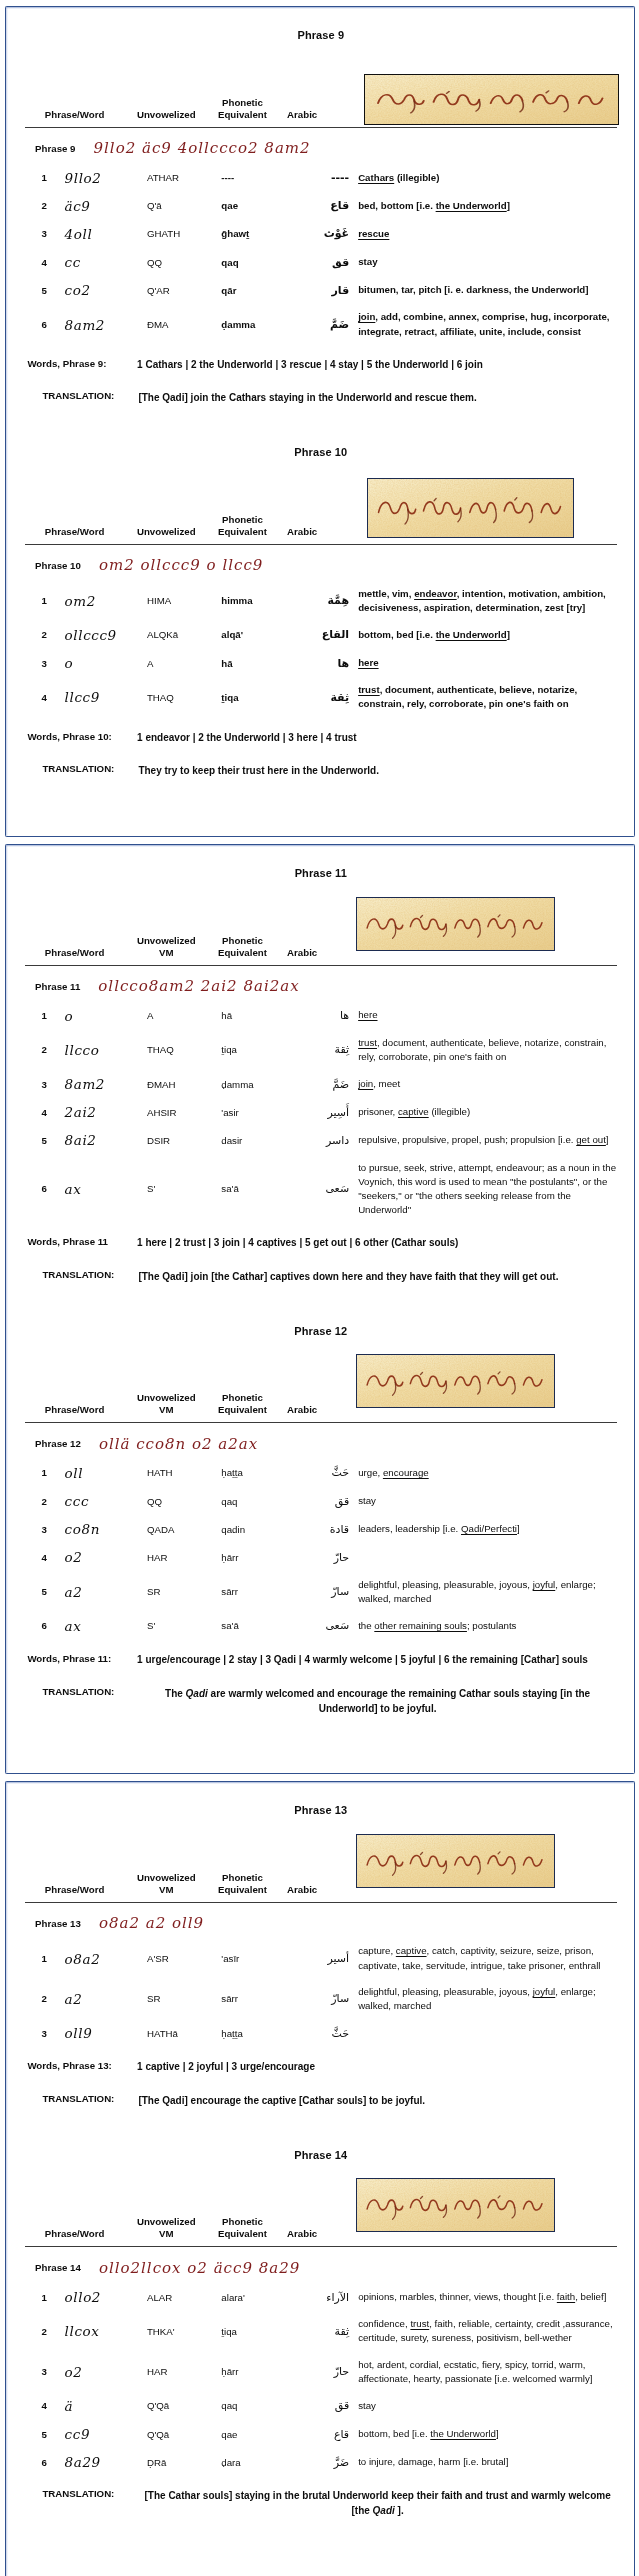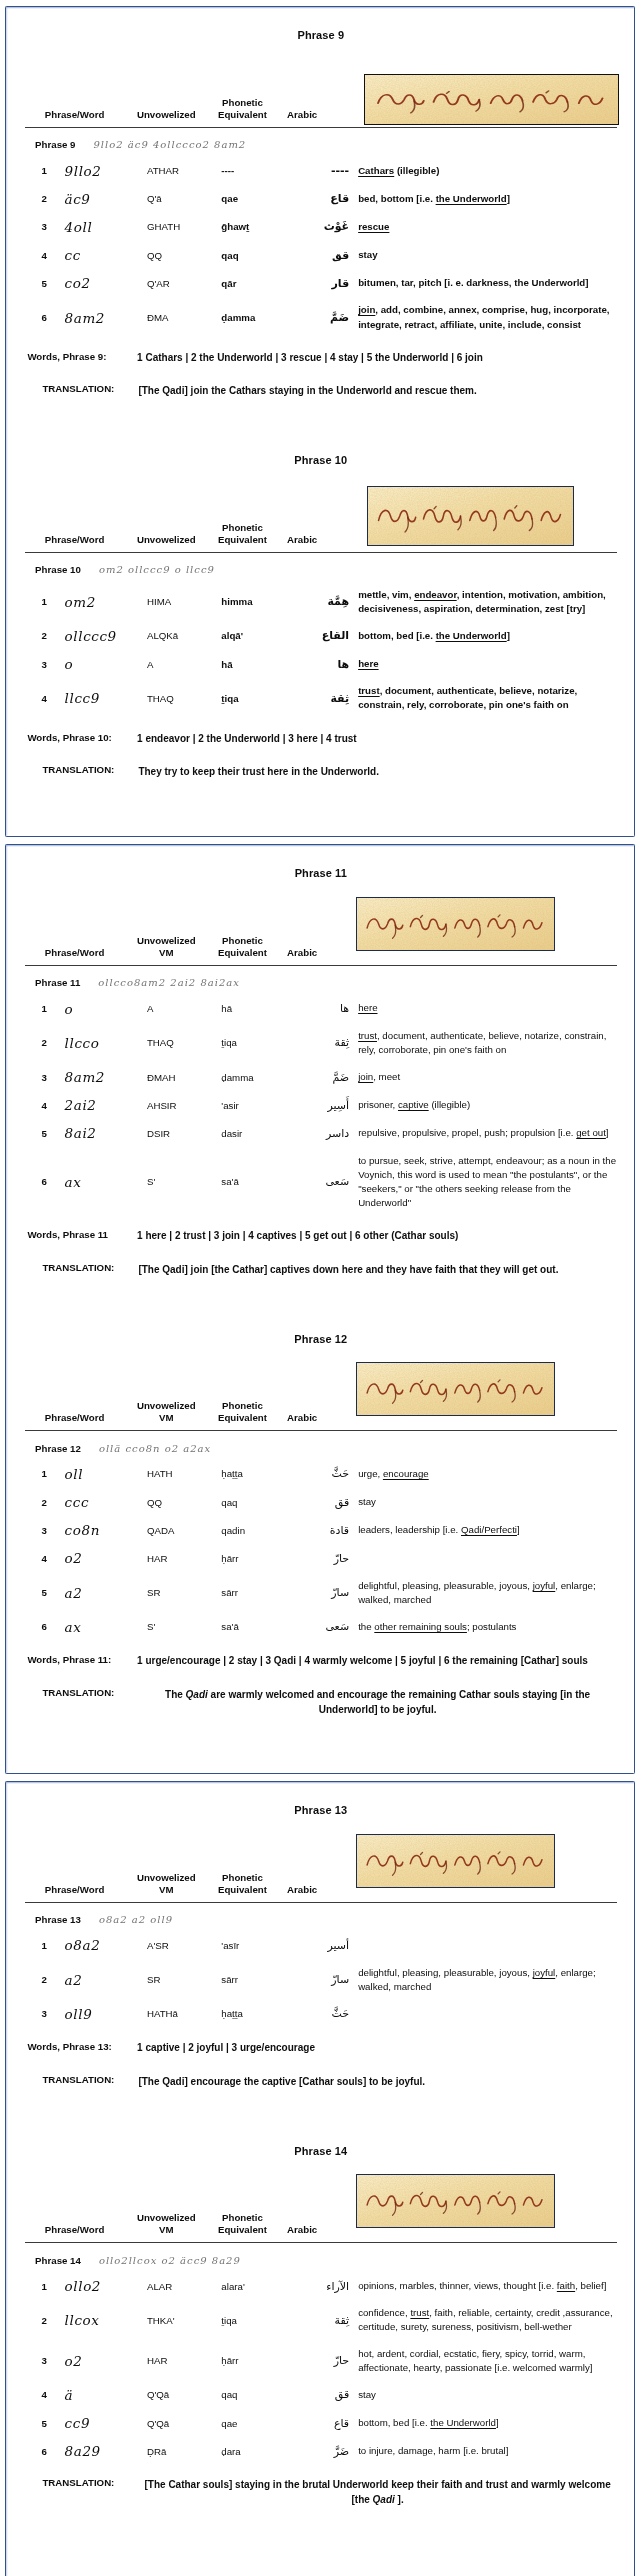--- a/index.html
+++ b/index.html
@@ -16,21 +16,21 @@
     box-shadow:inset 0 1.3px 0 rgba(125,150,200,.55), inset 1.3px 0 0 rgba(125,150,200,.35);
     margin-bottom:7.7px;
     padding:2.6px 16.7px 16.7px 19.3px;
     background:#ffffff;
   }
   .block-1{min-height:809px;}
   .block-2{min-height:908px;}
   .block-3{min-height:813px;}
 
   .section{position:relative;}
-  .section + .section{margin-top:56px;}
+  .section + .section{margin-top:41px;}
 
   .title{
     text-align:center;
     font-size:11px;
     font-weight:700;
     margin:19.3px 0 7.7px 0;
     letter-spacing:0.1px;
   }
 
   .header{
@@ -66,23 +66,23 @@
   .vm-row{
     display:flex;
     align-items:center;
     gap:18px;
     margin:11.6px 0 5.2px 10.3px;
   }
   .vm-label{font-weight:700;font-size:9.7px;white-space:nowrap;}
   .vm-text{
     font-family:"DejaVu Serif",serif;
     font-style:italic;
-    font-size:10px;
+    font-size:15px;
     letter-spacing:1px;
-    color:#737373;
+    color:#7f1d1d;
   }
 
   .row{
     display:grid;
     grid-template-columns:16.7px 76px 68px 62px 62px 1fr;
     column-gap:6.4px;
     align-items:center;
     margin:12.2px 0;
     padding-left:16.7px;
   }
@@ -525,20 +525,21 @@
       <span class="vm-text">o8a2 a2 oll9</span>
     </div>
 
     <div class="rows">
           <div class="row">
     <span class="num">1</span>
     <span class="vm-word">o8a2</span>
     <span class="unvow">A'SR</span>
     <span class="phon">'asīr</span>
     <span class="arabic" dir="rtl">أسير</span>
+    <span class="meaning">capture, <u>captive</u>, catch, captivity, seizure, seize, prison, captivate, take, servitude, intrigue, take prisoner, enthrall</span>
   </div>
           <div class="row">
     <span class="num">2</span>
     <span class="vm-word">a2</span>
     <span class="unvow">SR</span>
     <span class="phon">sārr</span>
     <span class="arabic" dir="rtl">سارّ</span>
     <span class="meaning">delightful, pleasing, pleasurable, joyous, <u>joyful</u>, enlarge;  walked, marched</span>
   </div>
           <div class="row">

